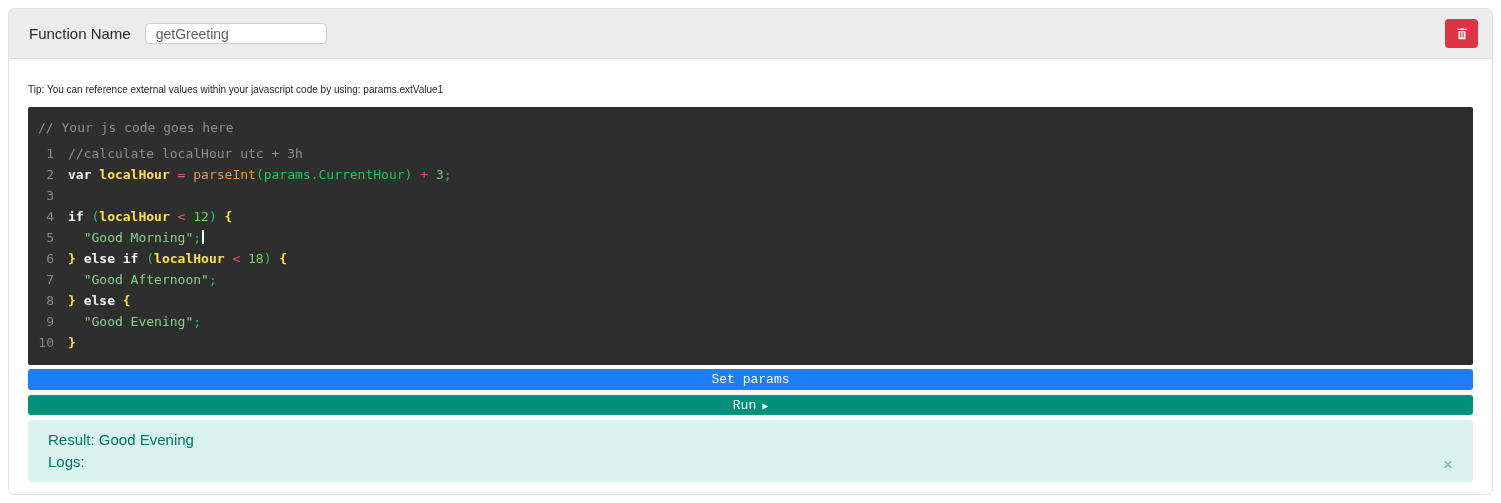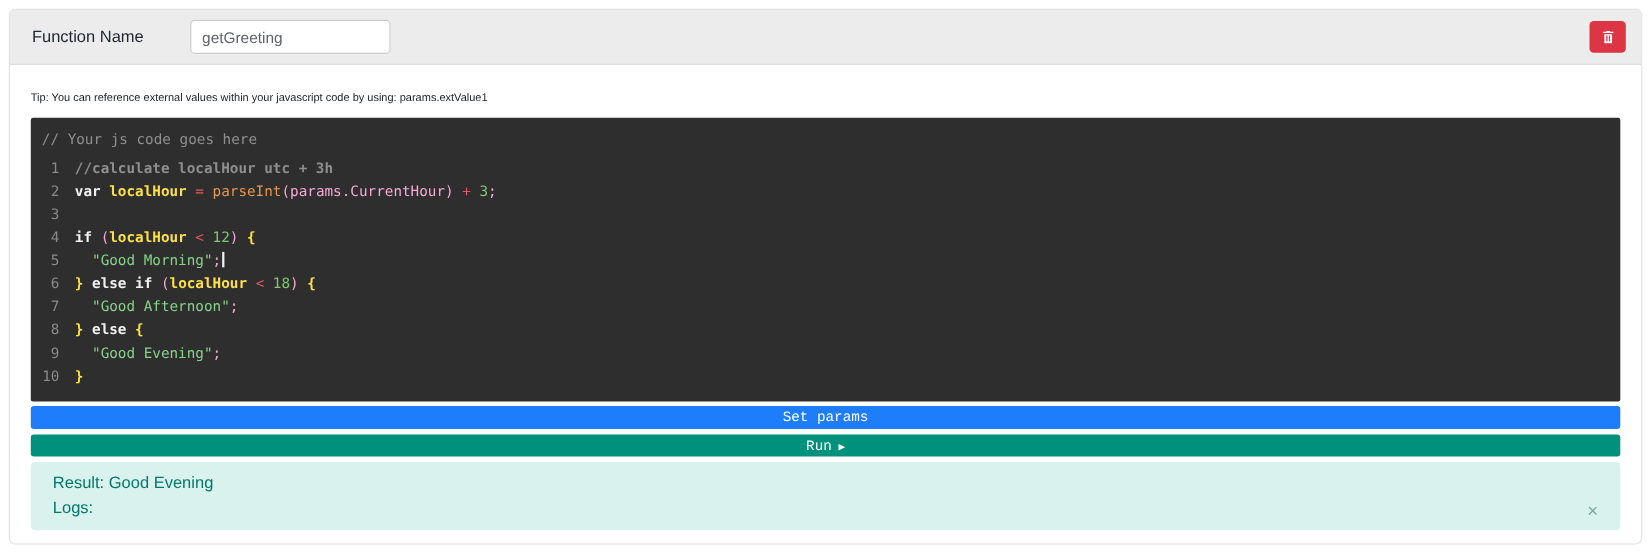--- a/index.html
+++ b/index.html
@@ -17,26 +17,25 @@
   .card-header {
     background: #ececec;
     border-bottom: 1px solid #dcdcdc;
     height: 50px;
     display: flex;
     align-items: center;
     padding: 0 14px 0 20px;
   }
   .fn-label { font-size: 15px; font-weight: 500; color: #212733; margin-right: 14px; }
   .fn-input {
-    width: 182px; height: 31px;
+    width: 182px; height: 21px;
     border: 1px solid #cccccc; border-radius: 4px;
     padding: 0 10px; font-size: 14px; color: #5f6368;
     font-family: "Liberation Sans", sans-serif;
     background: #ffffff;
-    margin-left: 28px;
   }
   .delete-btn {
     margin-left: auto;
     width: 33px; height: 29px;
     background: #dc3545; border: none; border-radius: 4px;
     display: flex; align-items: center; justify-content: center;
     cursor: pointer;
   }
 
   .card-body { padding: 0 19px; }
@@ -51,22 +50,22 @@
     font-size: 13px;
     cursor: text;
     margin-top: 12px;
   }
   .editor-comment { color: #8f8f8f; line-height: 21px; padding: 2px 10px 5px 10px; }
 
   .code-line { display: flex; line-height: 21px; white-space: pre; }
   .line-num { flex: none; width: 40px; text-align: right; padding-right: 14px; color: #8a8a8a; }
   .line-code { white-space: pre; }
 
-  .tok-comment  { color: #8f8f8f; font-weight: bold; }
-  .tok-plain    { color: #f9a8d4; }
+  .tok-comment  { color: #8f8f8f; }
+  .tok-plain    { color: #22c55e; }
   .tok-keyword  { color: #f2f2f2; font-weight: bold; }
   .tok-ident    { color: #fde047; font-weight: bold; }
   .tok-operator { color: #e45864; }
   .tok-func     { color: #e8984a; }
   .tok-number   { color: #7ecb6f; }
   .tok-string   { color: #86d388; }
 
   .caret {
     display: inline-block;
     width: 2px; height: 14px;

